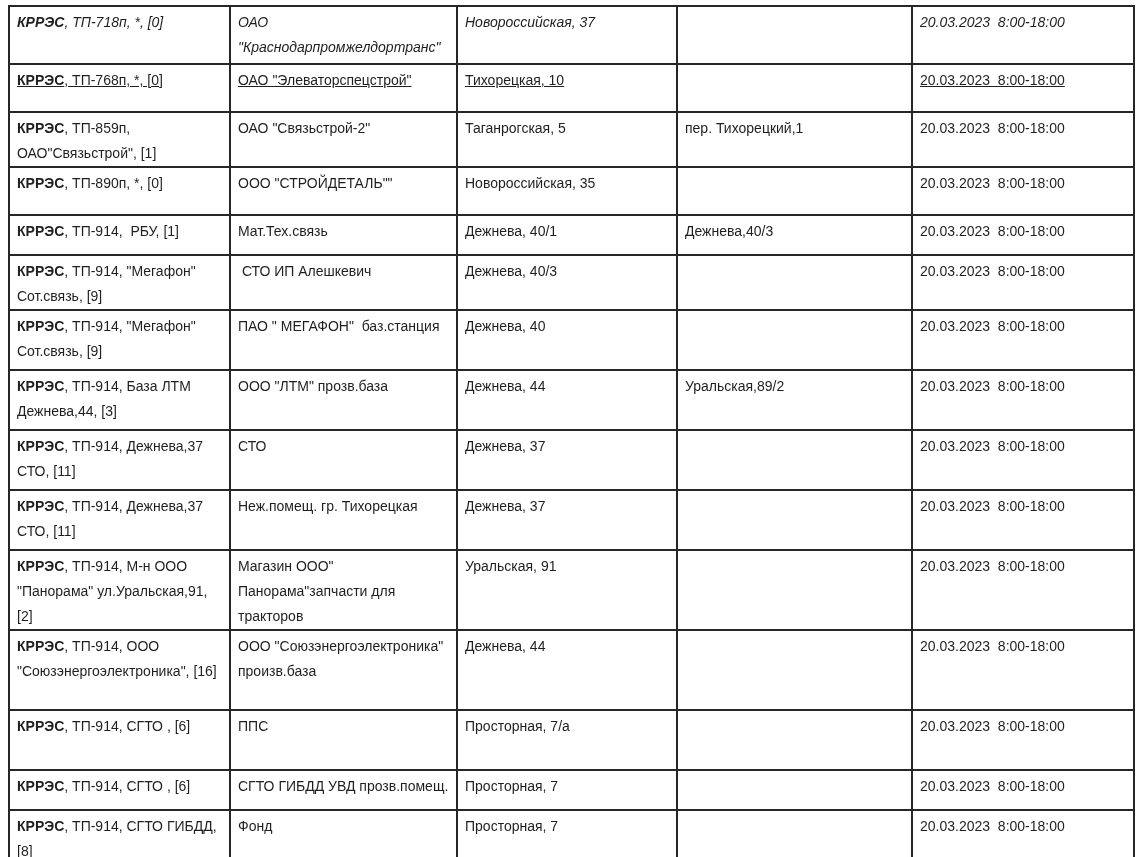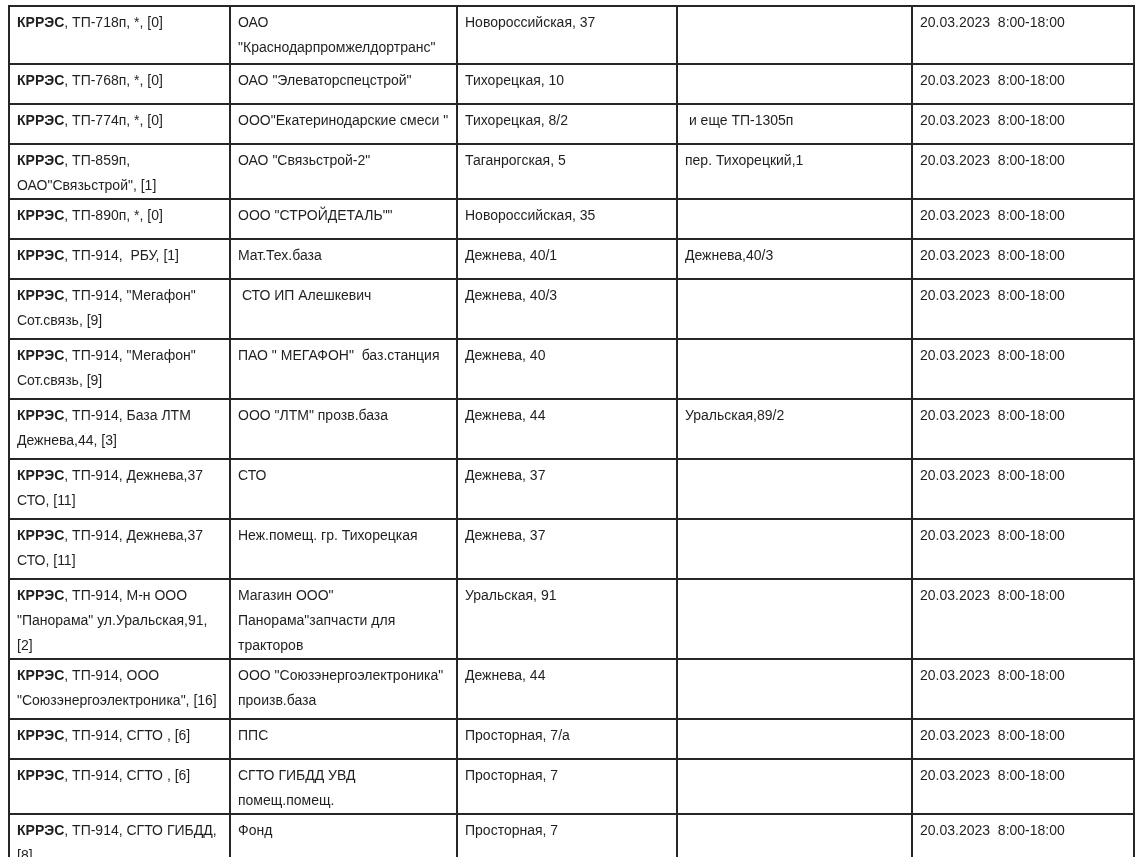--- a/index.html
+++ b/index.html
@@ -30,22 +30,22 @@
     font-size: 14px;
     line-height: 25px;
     white-space: pre-wrap;
     word-wrap: break-word;
     overflow: hidden;
   }
   td .res-bold {
     font-weight: 700;
   }
   
-  tr:nth-child(1)  td { height: 58px; }
-  tr:nth-child(2)  td { height: 40px; }
+  tr:nth-child(1)  td { height: 58px; font-style: italic; }
+  tr:nth-child(2)  td { height: 48px; text-decoration: underline; }
   tr:nth-child(3)  td { height: 40px; }
   tr:nth-child(4)  td { height: 48px; }
   tr:nth-child(5)  td { height: 40px; border-radius: 7px; }
   tr:nth-child(6)  td { height: 40px; }
   tr:nth-child(7)  td { height: 60px; }
   tr:nth-child(8)  td { height: 60px; }
   tr:nth-child(9)  td { height: 60px; }
   tr:nth-child(10) td { height: 60px; }
   tr:nth-child(11) td { height: 60px; }
   tr:nth-child(12) td { height: 80px; margin-top: 47px; }
@@ -82,48 +82,41 @@
   </tr>
 
   <tr>
     <td><span class="res-bold">КРРЭС</span><span>, ТП-768п, *, [0]</span></td>
     <td>ОАО "Элеваторспецстрой"</td>
     <td>Тихорецкая, 10</td>
     <td></td>
     <td>20.03.2023  8:00-18:00</td>
   </tr>
 
-  <tr>
-    <td><span class="res-bold">КРРЭС</span><span>, ТП-774п, *, [0]</span></td>
-    <td>ООО"Екатеринодарские смеси "</td>
-    <td>Тихорецкая, 8/2</td>
-    <td> и еще ТП-1305п</td>
-    <td>20.03.2023  8:00-18:00</td>
-  </tr>
 
   <tr>
     <td><span class="res-bold">КРРЭС</span><span>, ТП-859п,
 ОАО"Связьстрой", [1]</span></td>
     <td>ОАО "Связьстрой-2"</td>
     <td>Таганрогская, 5</td>
     <td>пер. Тихорецкий,1</td>
     <td>20.03.2023  8:00-18:00</td>
   </tr>
 
   <tr>
     <td><span class="res-bold">КРРЭС</span><span>, ТП-890п, *, [0]</span></td>
     <td>ООО "СТРОЙДЕТАЛЬ""</td>
     <td>Новороссийская, 35</td>
     <td></td>
     <td>20.03.2023  8:00-18:00</td>
   </tr>
 
   <tr>
     <td><span class="res-bold">КРРЭС</span><span>, ТП-914,  РБУ, [1]</span></td>
-    <td>Мат.Тех.база</td>
+    <td>Мат.Тех.связь</td>
     <td>Дежнева, 40/1</td>
     <td>Дежнева,40/3</td>
     <td>20.03.2023  8:00-18:00</td>
   </tr>
 
   <tr>
     <td><span class="res-bold">КРРЭС</span><span>, ТП-914, "Мегафон"
 Сот.связь, [9]</span></td>
     <td> СТО ИП Алешкевич</td>
     <td>Дежнева, 40/3</td>
@@ -191,21 +184,21 @@
   <tr>
     <td><span class="res-bold">КРРЭС</span><span>, ТП-914, СГТО , [6]</span></td>
     <td>ППС</td>
     <td>Просторная, 7/а</td>
     <td></td>
     <td>20.03.2023  8:00-18:00</td>
   </tr>
 
   <tr>
     <td><span class="res-bold">КРРЭС</span><span>, ТП-914, СГТО , [6]</span></td>
-    <td>СГТО ГИБДД УВД помещ.помещ.</td>
+    <td>СГТО ГИБДД УВД прозв.помещ.</td>
     <td>Просторная, 7</td>
     <td></td>
     <td>20.03.2023  8:00-18:00</td>
   </tr>
 
   <tr>
     <td><span class="res-bold">КРРЭС</span><span>, ТП-914, СГТО ГИБДД, [8]</span></td>
     <td>Фонд</td>
     <td>Просторная, 7</td>
     <td></td>

